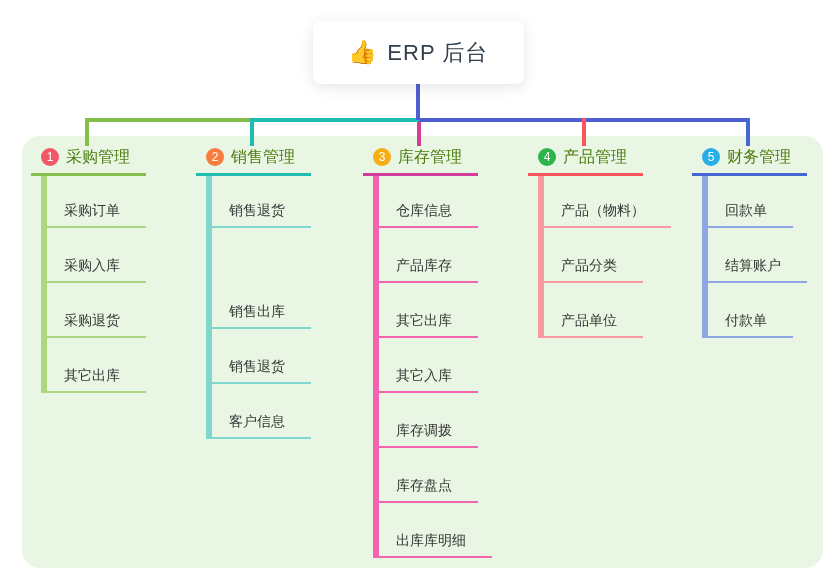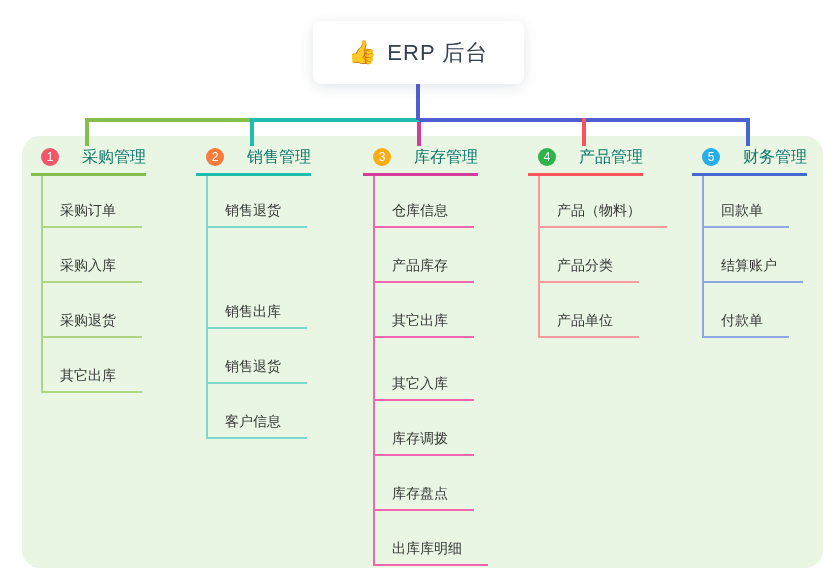--- a/index.html
+++ b/index.html
@@ -51,23 +51,23 @@
     cursor: pointer;
   }
   .badge {
     width: 18px; height: 18px;
     border-radius: 50%;
     color: #fff;
     font-size: 12px;
     display: flex; align-items: center; justify-content: center;
     flex: 0 0 18px;
   }
-  .branch-label { font-size: 16px; color: #0f766e; font-weight: 500; white-space: nowrap; margin-left: 16px; }
+  .branch-label { font-size: 16px; color: #4d7c0f; font-weight: 500; white-space: nowrap; }
 
-  .children { margin-left: 10px; border-left: 2px solid #404040; text-align: right; }
+  .children { margin-left: 10px; border-left: 6px solid #404040; text-align: right; }
   .child-item {
     height: 55px;
     width: max-content;
     display: flex; align-items: flex-end;
     padding: 0 26px 6px 17px;
     border-bottom: 2px solid #ccc;
     font-size: 14px;
     color: #363636;
     white-space: nowrap;
     cursor: pointer;
@@ -125,21 +125,21 @@
       </div>
       <div class="branch" style="left: 363px;">
         <div class="branch-header" style="border-bottom-color: rgb(212, 60, 154);">
           <span class="badge" style="background: rgb(249, 173, 20);">3</span>
           <span class="branch-label">库存管理</span>
         </div>
         <div class="children" style="border-left-color: rgb(243, 101, 175);">
           <div class="child-item" style="border-bottom-color: rgb(243, 101, 175);">仓库信息</div>
           <div class="child-item" style="border-bottom-color: rgb(243, 101, 175);">产品库存</div>
           <div class="child-item" style="border-bottom-color: rgb(243, 101, 175);">其它出库</div>
-          <div class="child-item" style="border-bottom-color: rgb(243, 101, 175); margin-top: 8px;">其它入库</div>
+          <div class="child-item" style="border-bottom-color: rgb(243, 101, 175);">其它入库</div>
           <div class="child-item" style="border-bottom-color: rgb(243, 101, 175);">库存调拨</div>
           <div class="child-item" style="border-bottom-color: rgb(243, 101, 175);">库存盘点</div>
           <div class="child-item" style="border-bottom-color: rgb(243, 101, 175);">出库库明细</div>
         </div>
       </div>
       <div class="branch" style="left: 528px;">
         <div class="branch-header" style="border-bottom-color: rgb(248, 85, 92);">
           <span class="badge" style="background: rgb(45, 181, 76);">4</span>
           <span class="branch-label">产品管理</span>
         </div>

